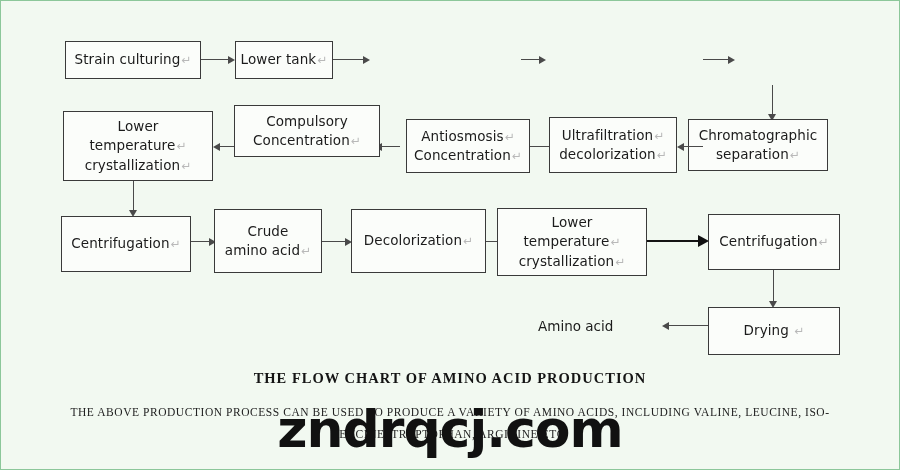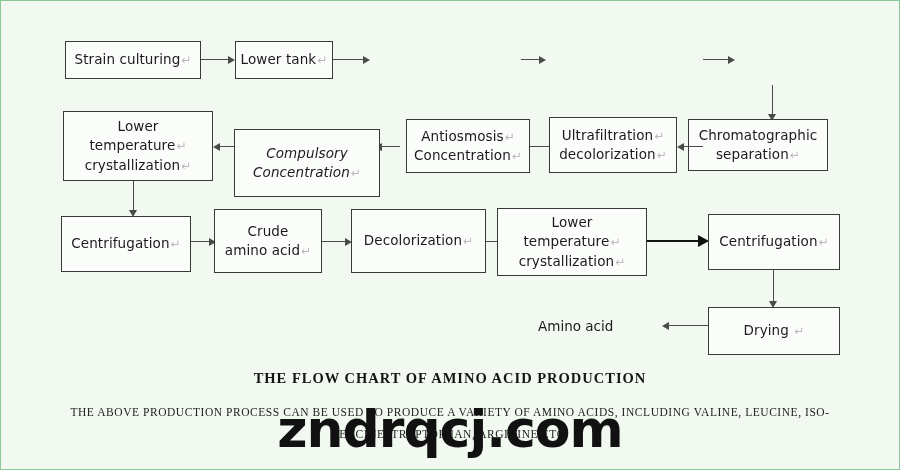--- a/index.html
+++ b/index.html
@@ -157,21 +157,21 @@
 
   <div class="node" style="left:405px; top:118px; width:124px; height:54px;">
     <span class="lbl">
       <span>Antiosmosis</span><span class="ret">↵</span><br>
       <span>Concentration</span><span class="ret">↵</span>
     </span>
   </div>
   <div class="hline" style="left:381px; top:145px; width:18px;"></div>
   <div class="arrow left" style="left:374px; top:142px;"></div>
 
-  <div class="node" style="left:233px; top:128px; width:146px; height:68px;font-style:italic;">
+  <div class="node" style="left:233px; top:104px; width:146px; height:52px;">
     <span class="lbl">
       <span>Compulsory</span><br>
       <span>Concentration</span><span class="ret">↵</span>
     </span>
   </div>
   <div class="hline" style="left:219px; top:145px; width:14px;"></div>
   <div class="arrow left" style="left:212px; top:142px;"></div>
 
   <div class="node" style="left:62px; top:110px; width:150px; height:70px;">
     <span class="lbl">

